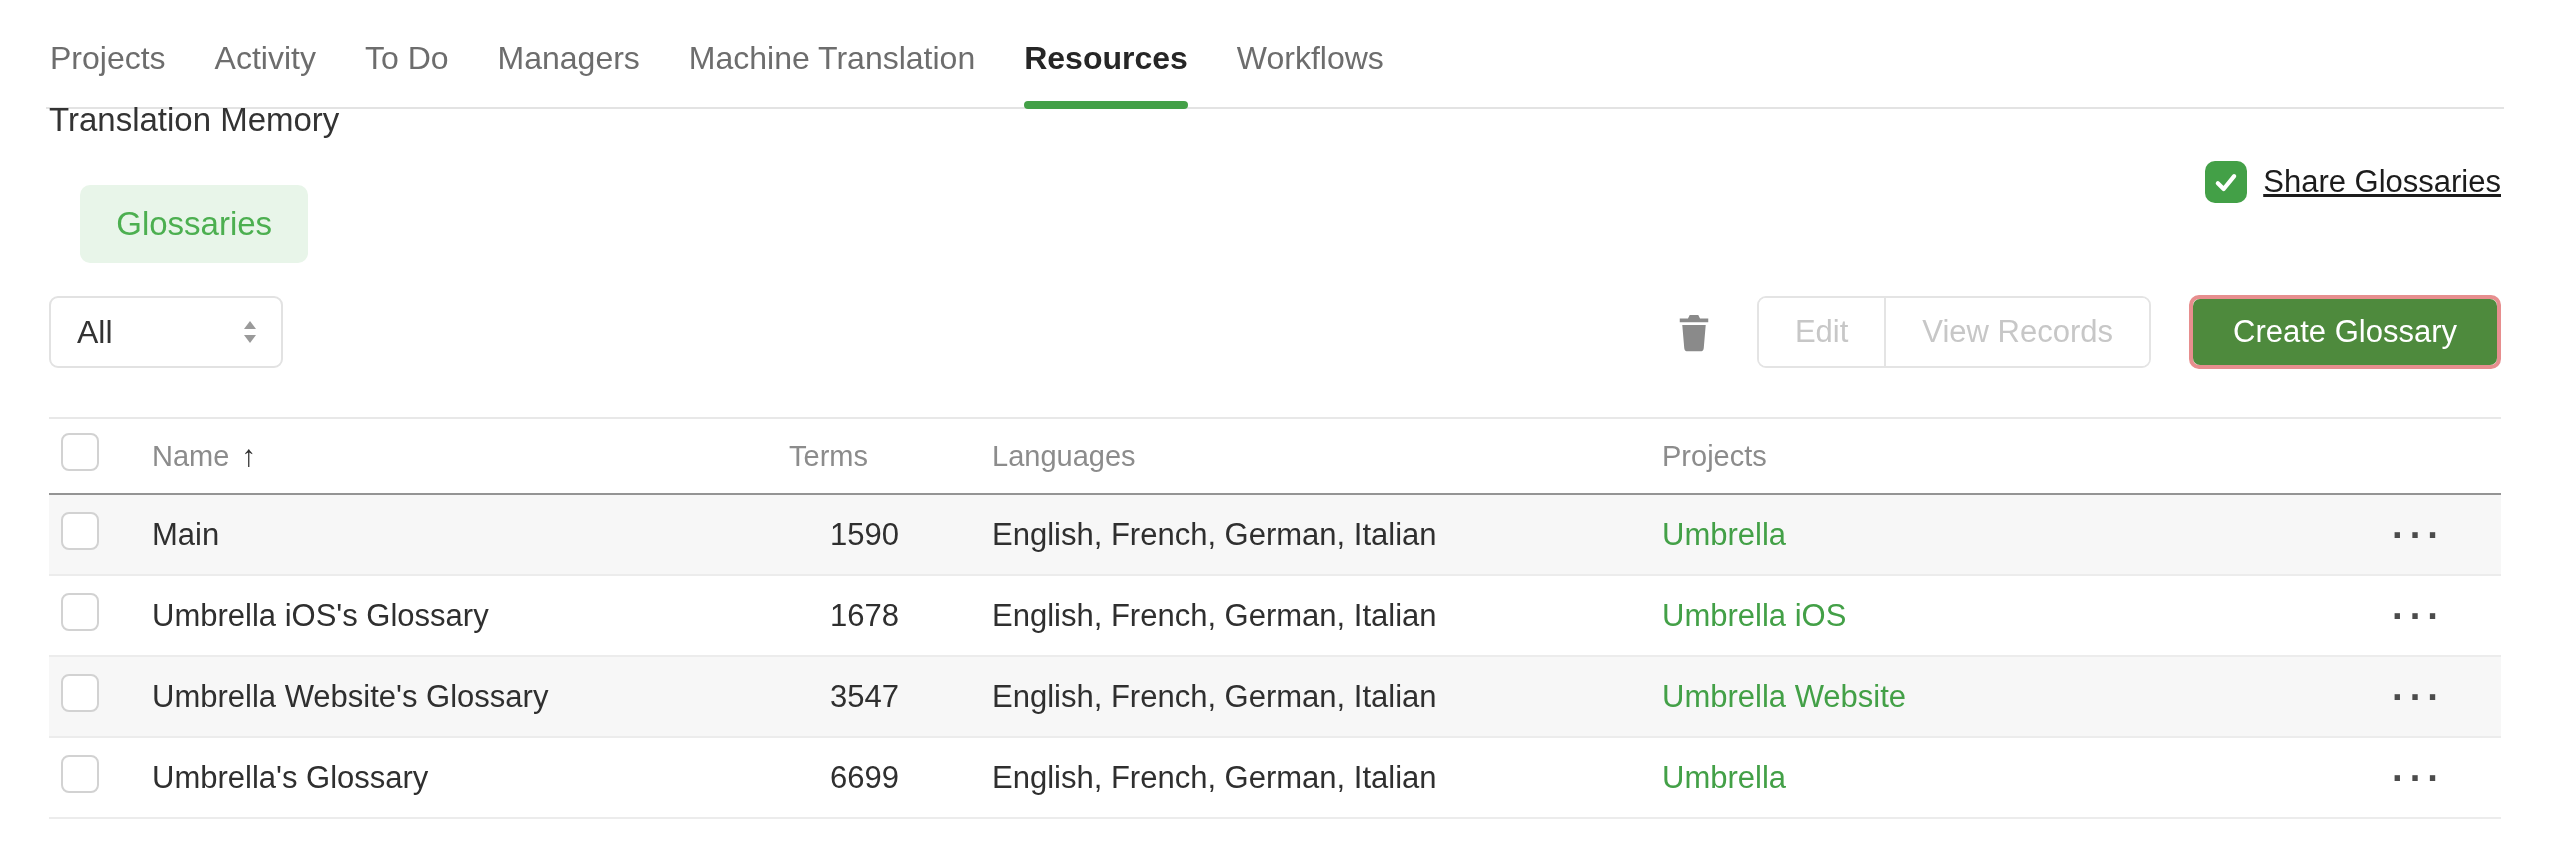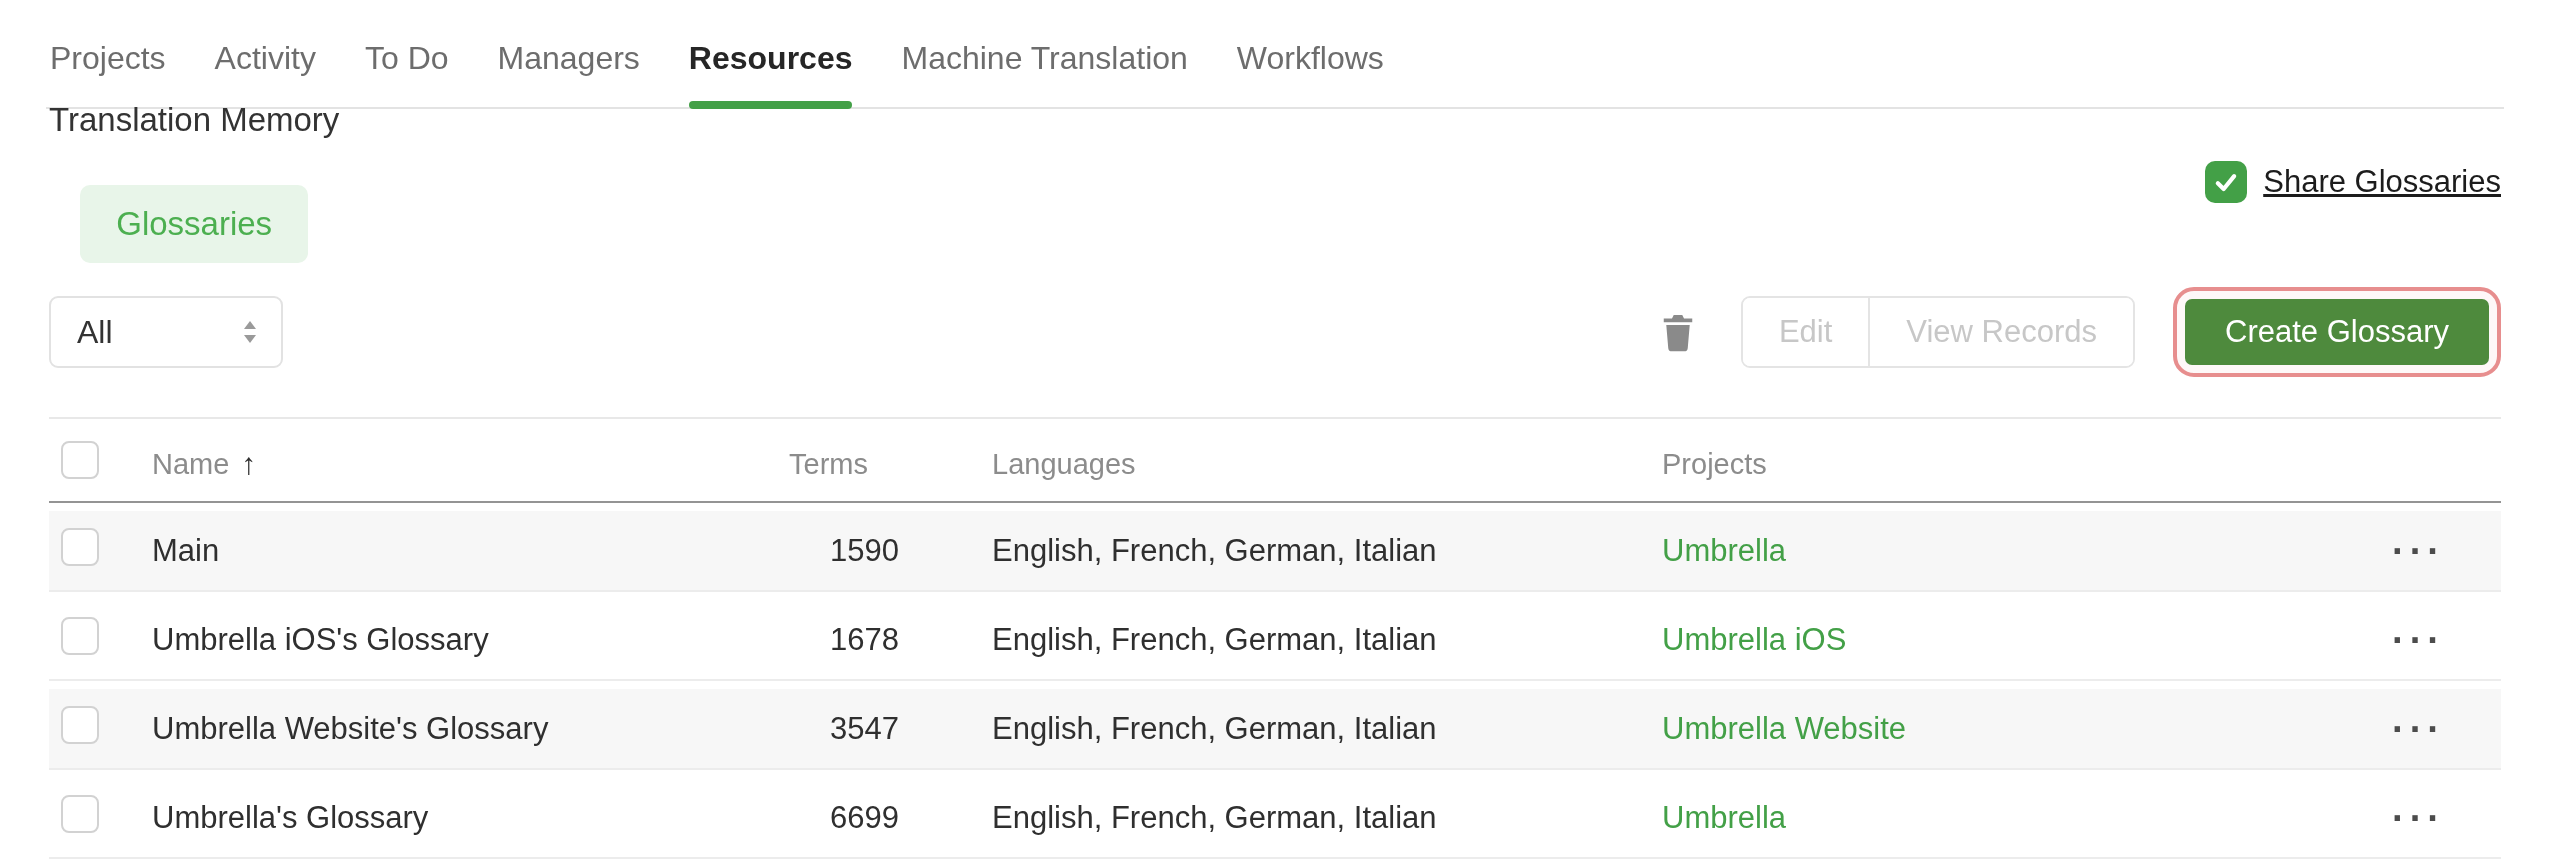--- a/index.html
+++ b/index.html
@@ -36,31 +36,31 @@
     display: flex; align-items: center; justify-content: space-between;
     padding: 0 22px 0 26px; font-size: 32px; color: #333; cursor: pointer; background: #fff; }
   .toolbar-right { display: flex; align-items: center; gap: 38px; }
   .icon-btn { background: none; border: none; cursor: pointer; display: flex;
     align-items: center; padding: 6px; }
   .btn-group { display: flex; border: 2px solid #e4e4e4; border-radius: 9px;
     overflow: hidden; background: #fff; }
   .btn-group button { background: #fff; border: none; height: 68px; padding: 0 36px;
     font-size: 31px; font-family: "Liberation Sans", sans-serif; color: #c7c7c7; }
   .btn-group button + button { border-left: 2px solid #e4e4e4; }
-  .highlight-box { border: 4px solid #e78e8e; border-radius: 21px; padding: 8px;
+  .highlight-box { border: 4px solid #e78e8e; border-radius: 10px; 
     background: rgba(235, 120, 120, 0.05); }
   .create-btn { background: #4e8a3d; color: #fff; border: none; border-radius: 7px;
     height: 66px; padding: 0 40px; font-size: 31px;
     font-family: "Liberation Sans", sans-serif; cursor: pointer; white-space: nowrap; }
 
   
   .table { margin: 40px 49px 0 49px; border-top: 2px solid #e8e8e8; }
   .trow { display: grid;
     grid-template-columns: 103px 637px 110px 763px 688px 1fr;
-    align-items: center; margin-top: 8px; }
+    align-items: center; }
   .thead { height: 76px; border-bottom: 2px solid #949494; }
   .thead .th { font-size: 29px; color: #8c8c8c; }
   .th-name { color: #4a4a4a; display: flex; align-items: center; gap: 12px; cursor: pointer; }
   .sort-arrow { color: #2f2f2f; font-size: 30px; }
   .trow.data { height: 81px; border-bottom: 2px solid #ececec; }
   .trow.data.alt { background: #f7f7f7; }
   .cell { font-size: 31px; color: #2f2f2f; white-space: nowrap; overflow: hidden; }
   .c-terms { text-align: right; }
   .c-lang { padding-left: 93px; }
   .c-proj a, .proj-link { color: #43a047; text-decoration: none; cursor: pointer; }
@@ -74,25 +74,25 @@
 </head>
 <body>
 
 <div class="frame">
 
   <nav class="topnav">
     <div class="nav-tab"><span>Projects</span></div>
     <div class="nav-tab"><span>Activity</span></div>
     <div class="nav-tab"><span>To Do</span></div>
     <div class="nav-tab"><span>Managers</span></div>
+    <div class="nav-tab"><span>Machine Translation</span></div>
     <div class="nav-tab active">
       <span>Resources</span>
       <span class="nav-underline"></span>
     </div>
-    <div class="nav-tab"><span>Machine Translation</span></div>
     <div class="nav-tab"><span>Workflows</span></div>
   </nav>
 
   <div class="subnav">
     <div class="subnav-left">
       <div class="subtab">Translation Memory</div>
       <div class="subtab pill">Glossaries</div>
     </div>
     <div class="share">
       <span class="share-checkbox">

